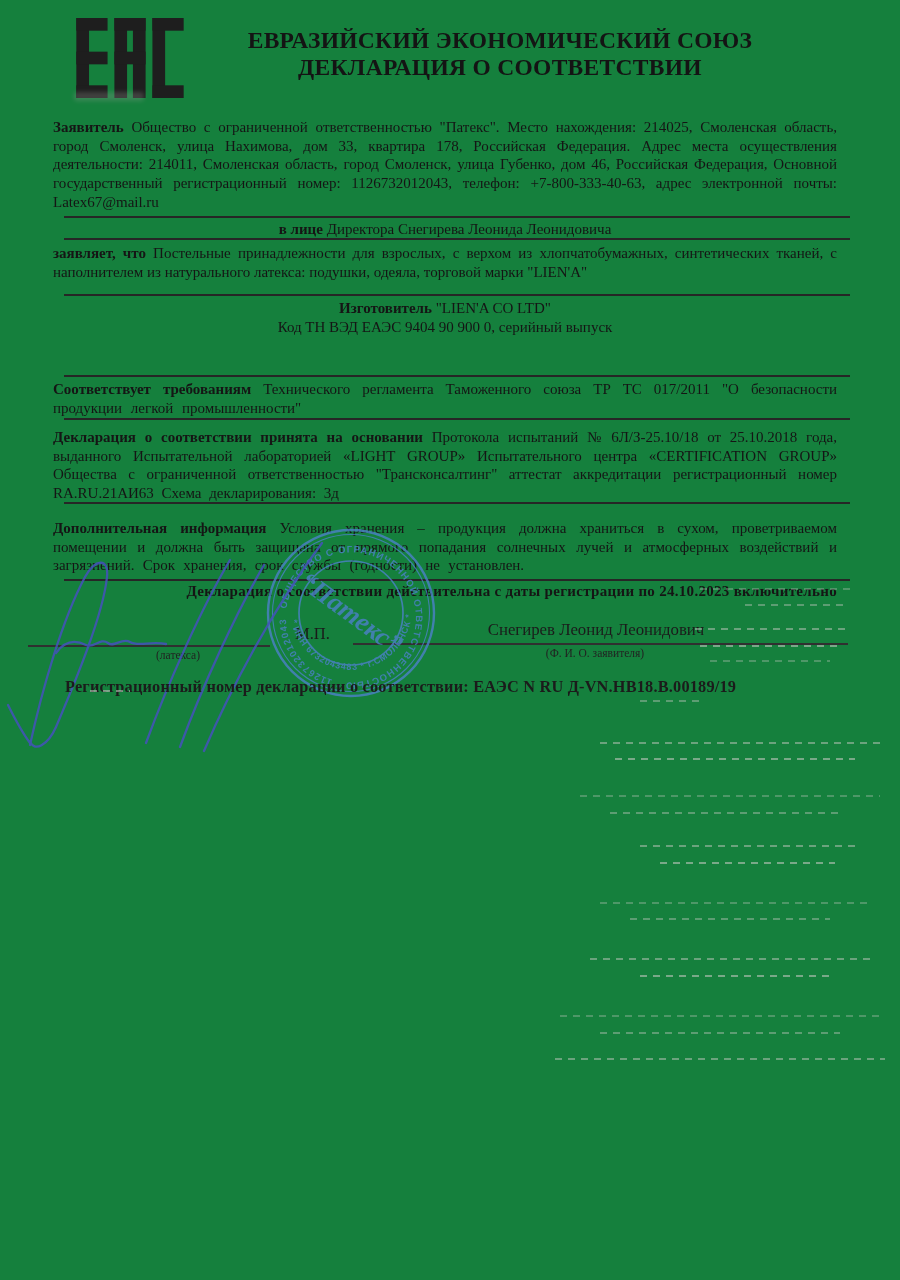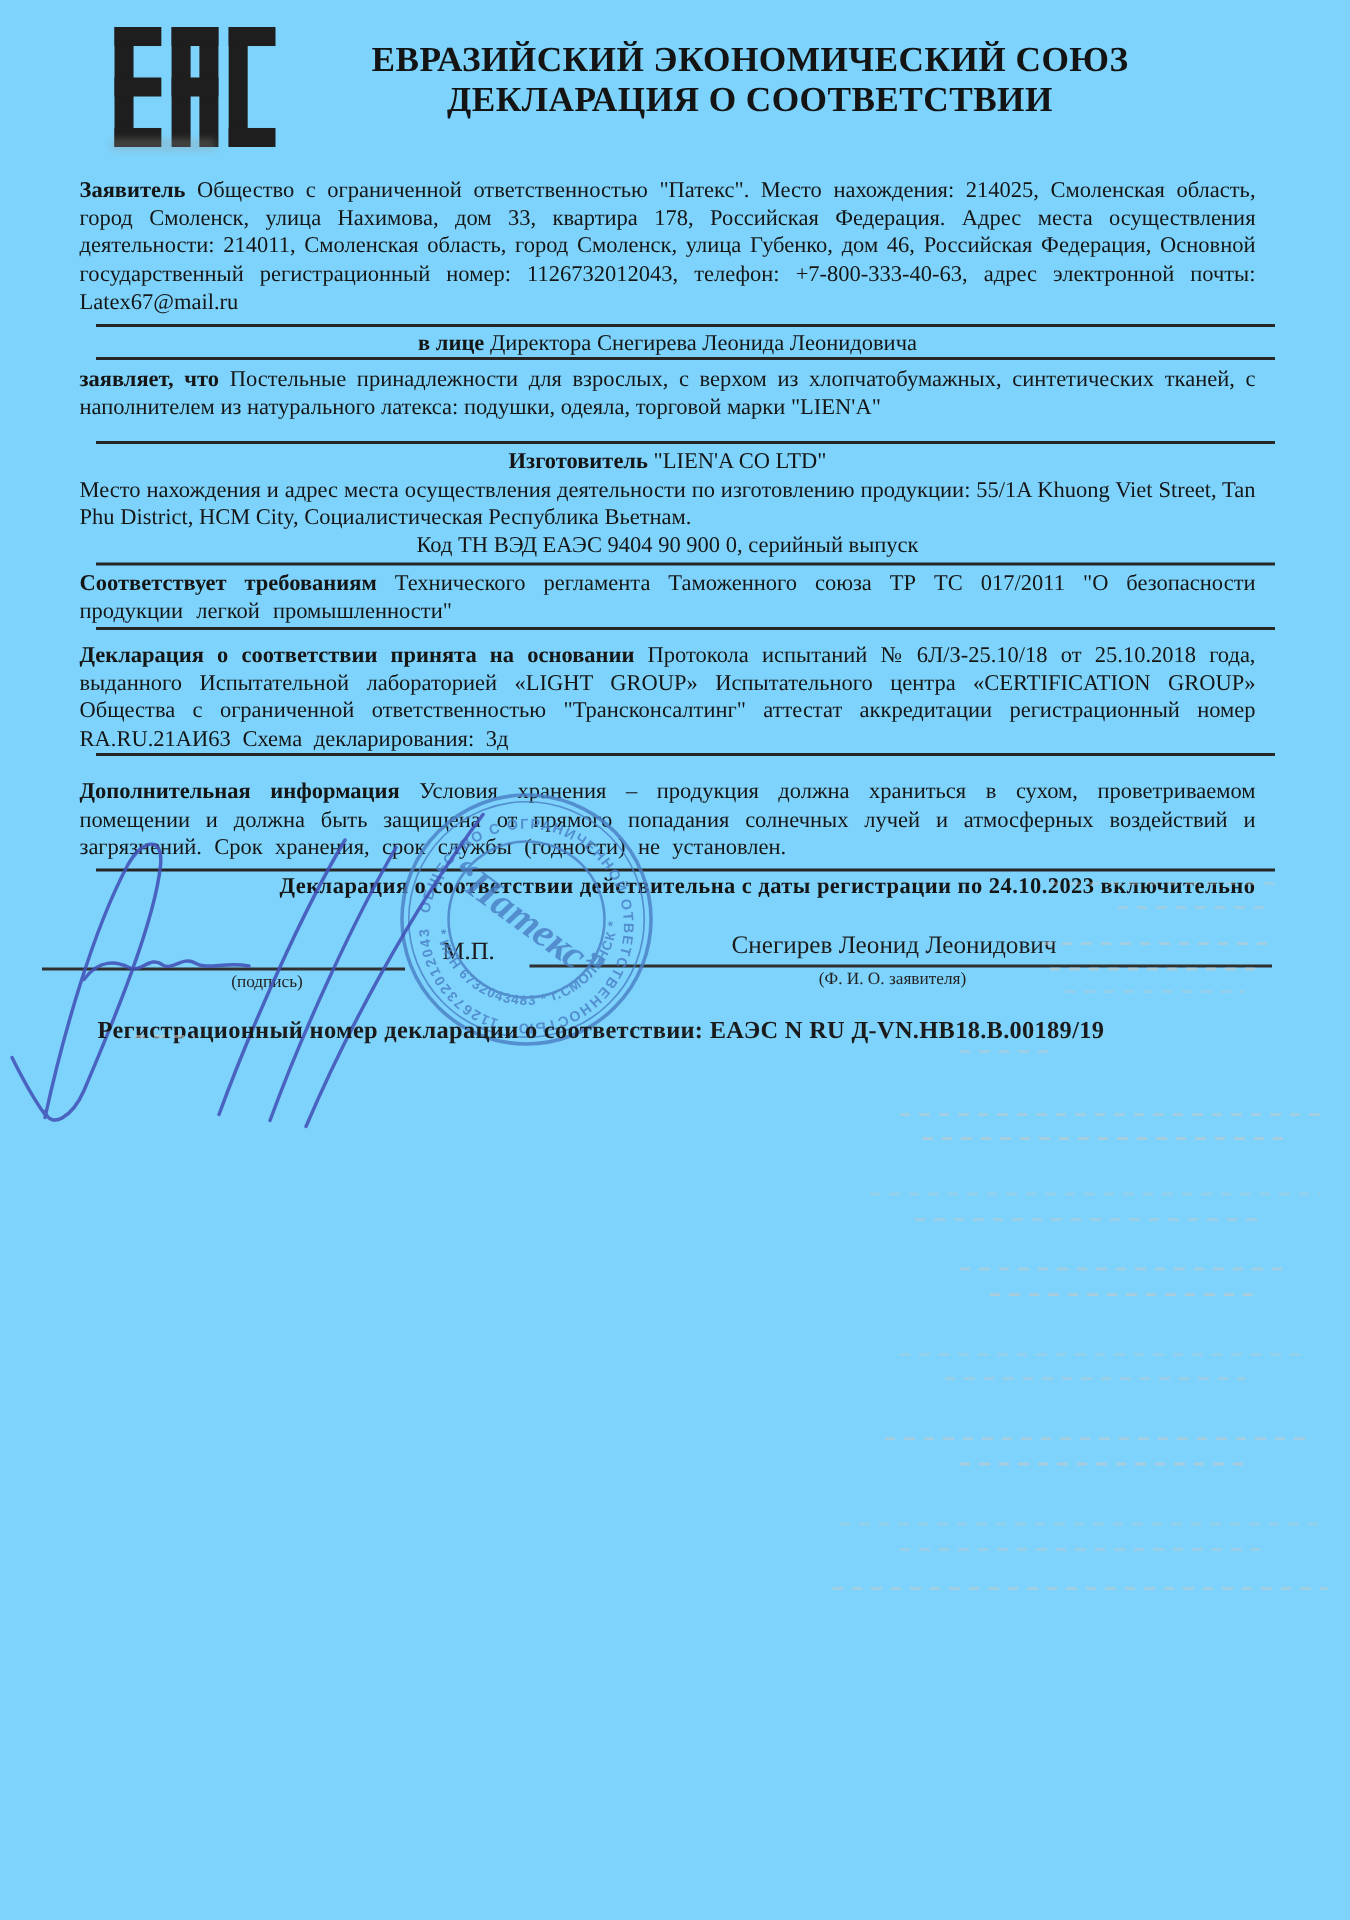--- a/index.html
+++ b/index.html
@@ -1,17 +1,17 @@
 <!DOCTYPE html>
 <html><head>
 <meta charset="utf-8">
 <style>
   html,body{margin:0;padding:0;}
   .page{
-    position:relative; width:900px; height:1280px; background:#7dd3fc;
+    position:relative; width:900px; height:1280px; background:#15803d;
     font-family:"Liberation Serif", serif; color:#1b1b1b; overflow:hidden;
   }
   .title-block{
     position:absolute; left:110px; top:27px; width:780px;
     text-align:center; font-weight:bold; font-size:23.5px; line-height:27px;
     letter-spacing:0.3px; color:#141414;
   }
   .para{
     position:absolute; left:53px; width:784px;
     font-size:15px; line-height:18.7px; text-align:justify; color:#151515;
@@ -69,38 +69,37 @@
   <div class="rule" style="top:216px"></div>
 
   <div class="para single" style="top:220px"><b>в лице</b> <span>Директора Снегирева Леонида Леонидовича</span></div>
   <div class="rule" style="top:238px"></div>
 
   <div class="para" style="top:244px"><b>заявляет, что</b> <span>Постельные принадлежности для взрослых, с верхом из хлопчатобумажных, синтетических тканей, с наполнителем из натурального латекса: подушки, одеяла, торговой марки "LIEN'A"</span></div>
   <div class="rule" style="top:294px"></div>
 
   <div class="para" style="top:299px">
     <div class="single"><b>Изготовитель</b> <span>"LIEN'A CO LTD"</span></div>
-    <div>Место нахождения и адрес места осуществления деятельности по изготовлению продукции: 55/1A Khuong Viet Street, Tan Phu District, HCM City, Социалистическая Республика Вьетнам.</div>
     <div class="single">Код ТН ВЭД ЕАЭС 9404 90 900 0, серийный выпуск</div>
   </div>
   <div class="rule" style="top:375px"></div>
 
   <div class="para ws5" style="top:380px"><b>Соответствует требованиям</b> <span>Технического регламента Таможенного союза ТР ТС 017/2011 "О безопасности продукции легкой промышленности"</span></div>
   <div class="rule" style="top:418px"></div>
 
   <div class="para ws4" style="top:428px"><b>Декларация о соответствии принята на основании</b> <span>Протокола испытаний № 6Л/З-25.10/18 от 25.10.2018 года, выданного Испытательной лабораторией «LIGHT GROUP» Испытательного центра «CERTIFICATION GROUP» Общества с ограниченной ответственностью "Трансконсалтинг" аттестат аккредитации регистрационный номер RA.RU.21АИ63 Схема декларирования: 3д</span></div>
   <div class="rule" style="top:502px"></div>
 
   <div class="para ws45" style="top:519px"><b>Дополнительная информация</b> <span>Условия хранения – продукция должна храниться в сухом, проветриваемом помещении и должна быть защищена от прямого попадания солнечных лучей и атмосферных воздействий и загрязнений. Срок хранения, срок службы (годности) не установлен.</span></div>
   <div class="rule" style="top:579px"></div>
 
   <div class="para boldline" style="top:582px">Декларация о соответствии действительна с даты регистрации по 24.10.2023 включительно</div>
 
   <div class="sigline" style="left:28px; top:645px; width:242px;"></div>
-  <div class="caption" style="left:118px; top:649px; width:120px;">(подпись)</div>
+  <div class="caption" style="left:118px; top:649px; width:120px;">(латекса)</div>
   <div class="mp">М.П.</div>
   <div class="signer-name">Снегирев Леонид Леонидович</div>
   <div class="sigline" style="left:353px; top:643px; width:495px;"></div>
   <div class="caption" style="left:500px; top:647px; width:190px;">(Ф. И. О. заявителя)</div>
 
   <svg class="stamp" viewBox="0 0 172 172">
     <defs>
       <path id="arcTop" d="M 21 86 A 65 65 0 1 1 20.99 86.15" fill="none"></path>
       <path id="arcBottom" d="M 25 86 A 61 61 0 1 0 24.99 85.85" fill="none"></path>
     </defs>

